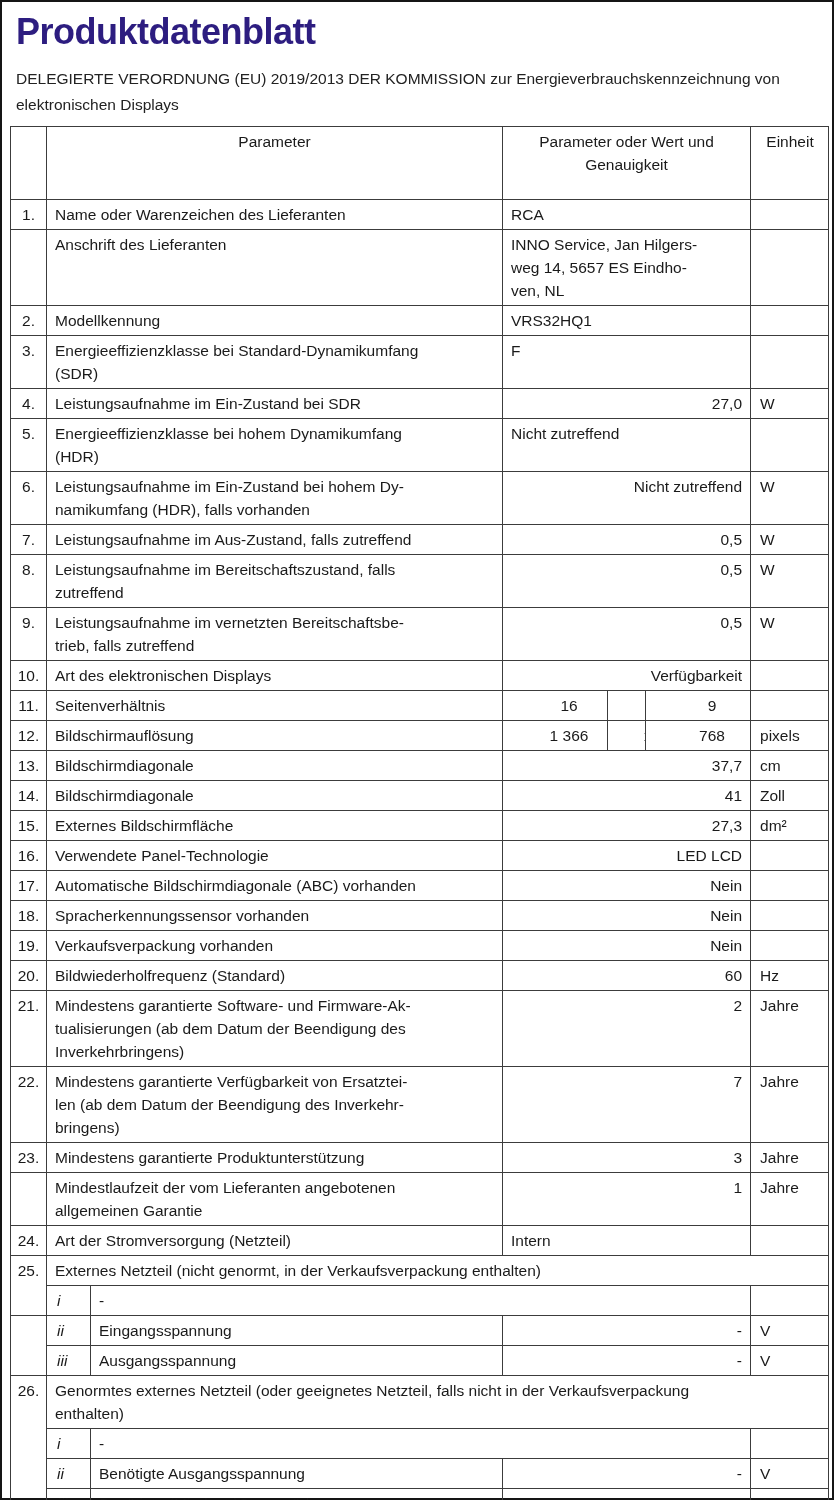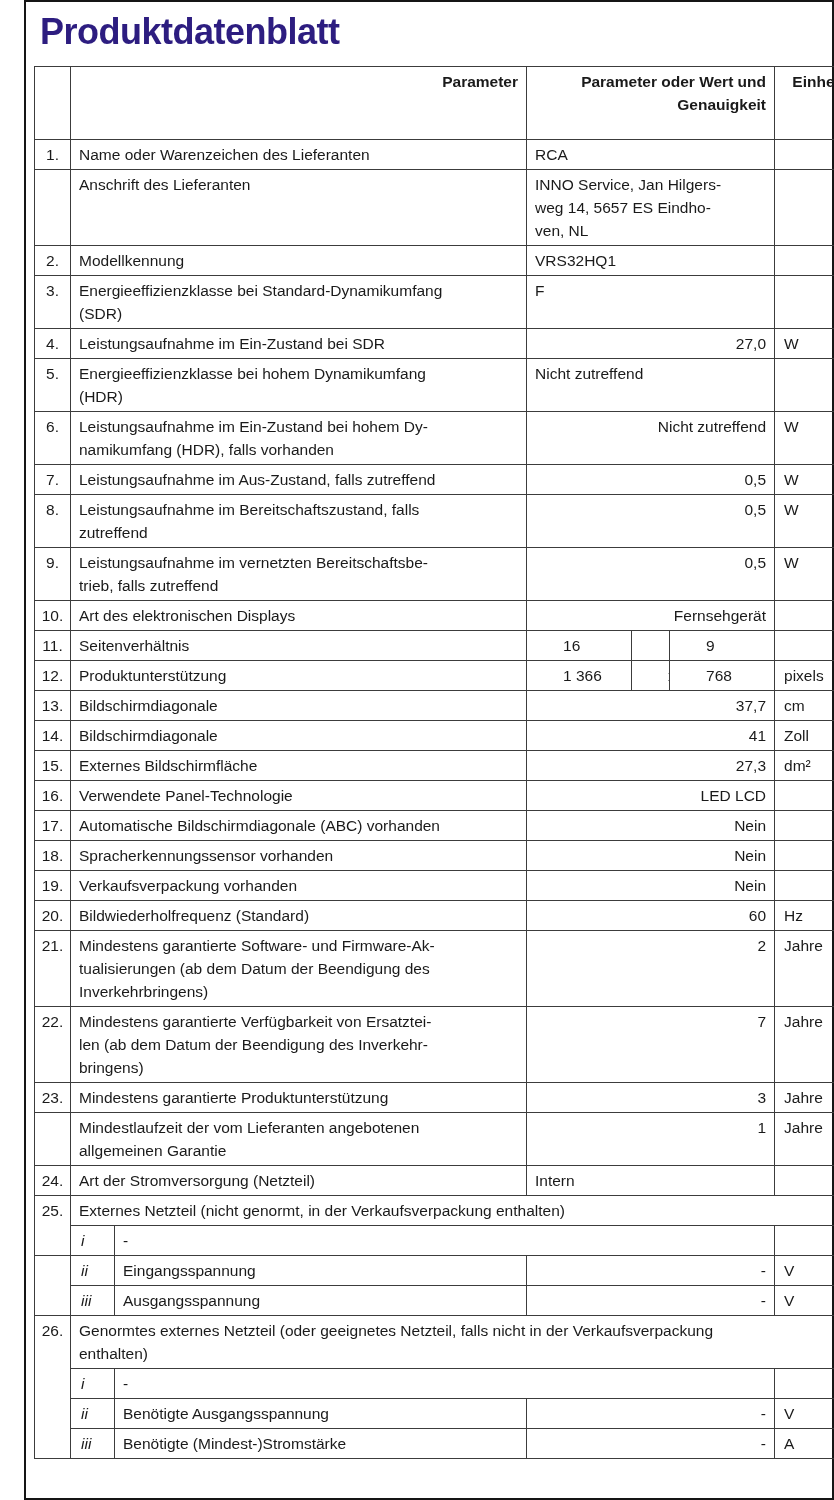--- a/index.html
+++ b/index.html
@@ -1,33 +1,35 @@
 <!DOCTYPE html>
 <html><head>
 <meta charset="utf-8">
 <style>
   html,body{margin:0;padding:0;background:#ffffff;}
   body{width:834px;height:1500px;font-family:"Liberation Sans",sans-serif;color:#1a1a1a;position:relative;}
-  .page{position:absolute;inset:0;border:2px solid #151515;box-sizing:border-box;padding:6px 6px 0 6px;background:#fff;margin-left:24px;}
+  .page{position:absolute;inset:0;border:2px solid #151515;box-sizing:border-box;padding:6px 6px 0 6px;background:#fff;}
   .page-title{color:#2d1d80;font-size:36px;font-weight:bold;line-height:44px;margin:2px 0 12px 8px;letter-spacing:-0.5px;}
   .page-subtitle{font-size:15.5px;line-height:26px;margin:0 0 8px 8px;color:#222;}
   table.sheet{border-collapse:collapse;table-layout:fixed;width:818px;margin:8px 0 0 2px;}
   td,th{border:1px solid #3c3c3c;vertical-align:top;padding:3px 8px 3px 8px;font-size:15.5px;line-height:23px;white-space:pre-line;overflow:hidden;}
-  th{text-align:right;font-weight:bold;padding-bottom:23px;}
+  th{text-align:center;font-weight:normal;padding-bottom:23px;}
   .c-num{text-align:center;padding-left:2px;padding-right:2px;}
   .c-roman{font-style:italic;padding-left:10px;}
   .t-right{text-align:right;}
-  .t-center{padding-left:36px;}
+  .t-center{text-align:center;padding-left:36px;}
   .c-unit{padding-left:9px;}
 </style>
 </head>
 <body>
 
 <div class="page">
   <h1 class="page-title">Produktdatenblatt</h1>
+  <p class="page-subtitle">DELEGIERTE VERORDNUNG (EU) 2019/2013 DER KOMMISSION zur
+Energieverbrauchskennzeichnung von elektronischen Displays</p>
 
   <table class="sheet">
     <colgroup>
       <col style="width:36px">
         <col style="width:44px">
         <col style="width:412px">
       <col style="width:105px">
         <col style="width:38px">
         <col style="width:105px">
         <col style="width:78px">
@@ -104,34 +106,34 @@
       <tr>
           <td class="c-num">9.</td>
           <td colspan="2">Leistungsaufnahme im vernetzten Bereitschaftsbe-
 trieb, falls zutreffend</td>
           <td colspan="3" class="t-right">0,5</td>
           <td class="c-unit">W</td>
         </tr>
       <tr>
           <td class="c-num">10.</td>
           <td colspan="2">Art des elektronischen Displays</td>
-          <td colspan="3" class="t-right">Fernsehgerät</td>
+          <td colspan="3" class="t-right">Verfügbarkeit</td>
           <td class="c-unit"></td>
         </tr>
       <tr>
           <td class="c-num">11.</td>
           <td colspan="2">Seitenverhältnis</td>
           <td class="t-center">16</td>
           <td class="t-center">:</td>
           <td class="t-center">9</td>
           <td class="c-unit"></td>
         </tr>
       <tr>
           <td class="c-num">12.</td>
-          <td colspan="2">Produktunterstützung</td>
+          <td colspan="2">Bildschirmauflösung</td>
           <td class="t-center">1 366</td>
           <td class="t-center">x</td>
           <td class="t-center">768</td>
           <td class="c-unit">pixels</td>
         </tr>
       <tr>
           <td class="c-num">13.</td>
           <td colspan="2">Bildschirmdiagonale</td>
           <td colspan="3" class="t-right">37,7</td>
           <td class="c-unit">cm</td>

